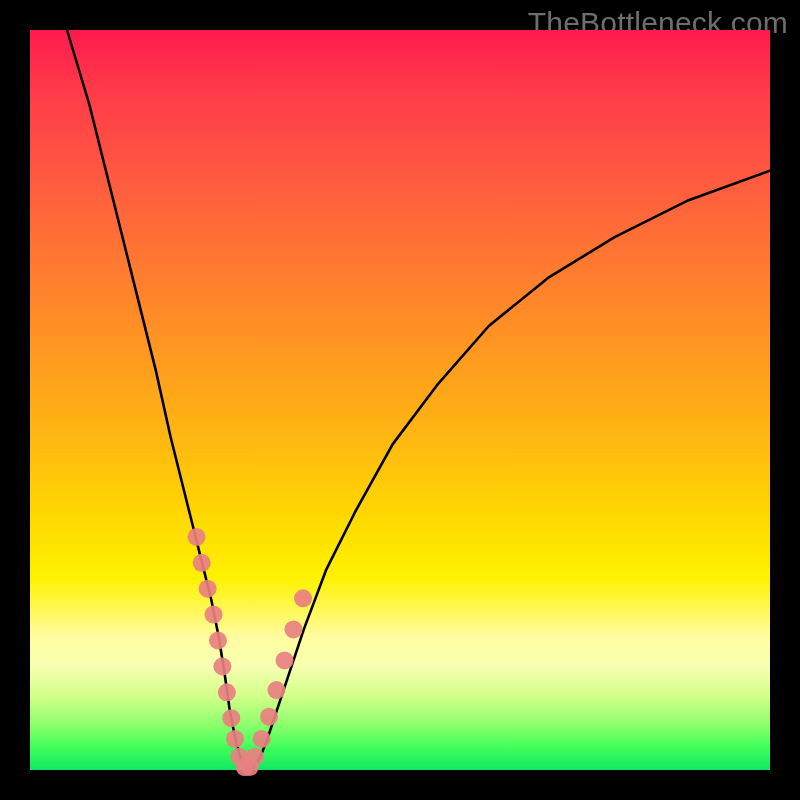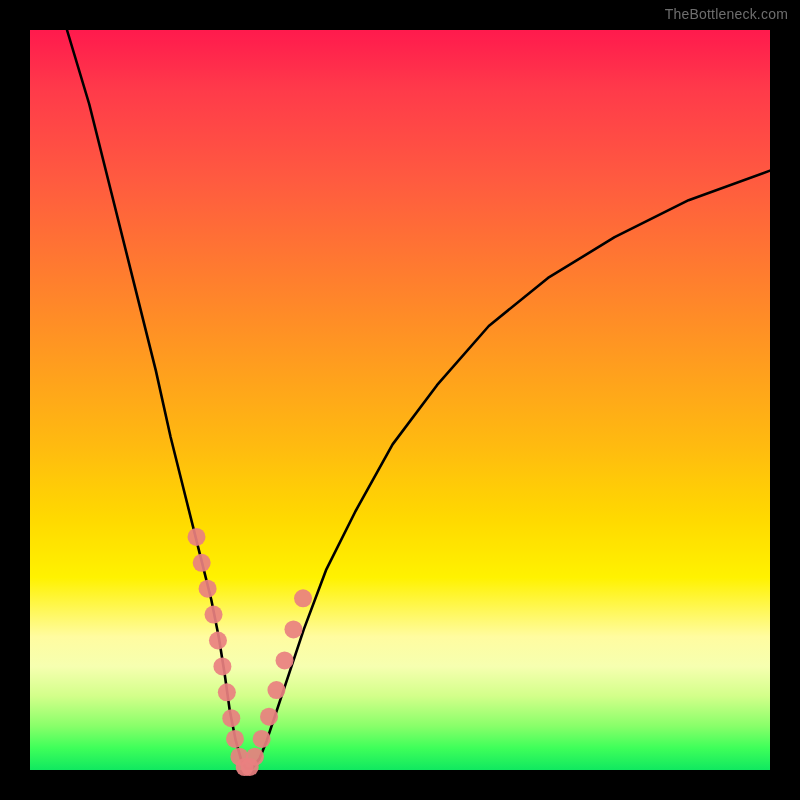--- a/index.html
+++ b/index.html
@@ -40,21 +40,21 @@
       #8aff6a 94%,
       #3fff5a 97%,
       #10e860 100%
     );
   }
   .watermark {
     position: absolute;
     top: 6px;
     right: 12px;
     color: #6e6e6e;
-    font-size: 14px;
+    font-size: 30px;
     letter-spacing: 0.2px;
     user-select: none;
   }
   svg.curve {
     position: absolute;
     left: 0;
     top: 0;
     width: 740px;
     height: 740px;
     overflow: visible;

